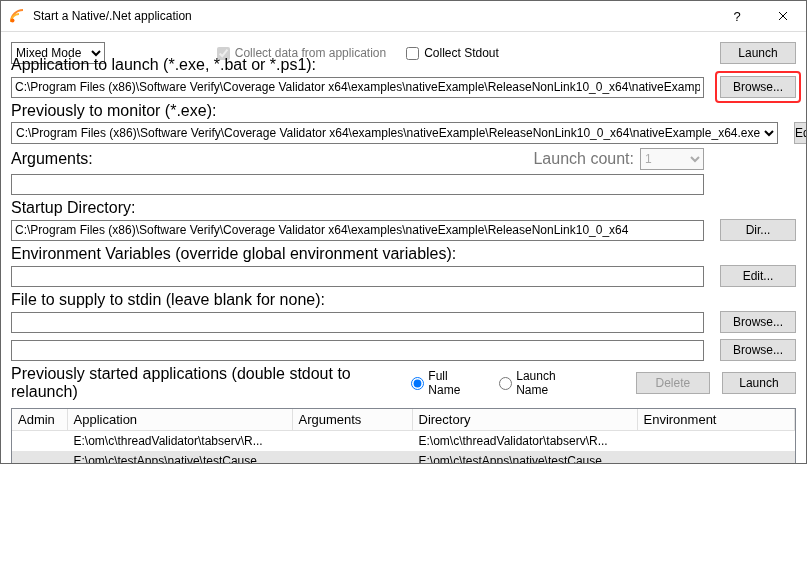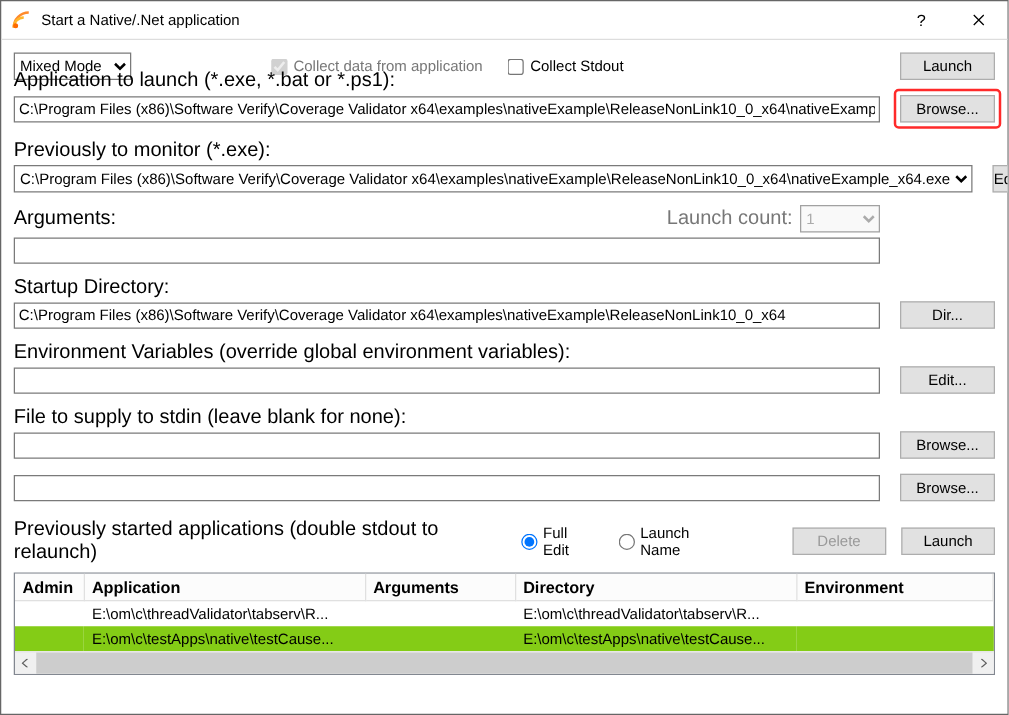--- a/index.html
+++ b/index.html
@@ -1,16 +1,16 @@
 <!DOCTYPE html>
 <html><head>
 <meta charset="utf-8">
 <style>
 html,body{margin:0;padding:0;font-family:"Segoe UI",Tahoma,sans-serif;font-size:12px;color:#000;background:#fff}
-.window{width:807px;height:572px;border:1px solid #666;box-sizing:border-box;display:flex;flex-direction:column}
+.window{width:807px;height:464px;border:1px solid #666;box-sizing:border-box;display:flex;flex-direction:column}
 .titlebar{height:30px;display:flex;align-items:center;padding:0 0 0 8px;border-bottom:1px solid #ddd}
 .titlebar .icon{width:16px;height:16px;margin-right:8px}
 .titlebar .title{flex:1;font-size:12px}
 .titlebar .tbtn{width:46px;height:30px;display:flex;align-items:center;justify-content:center}
 .titlebar .tbtn svg{pointer-events:none}
 .client{flex:1;padding:10px 10px 16px 10px;display:flex;flex-direction:column;box-sizing:border-box;overflow:hidden}
 .row{display:flex;align-items:center;margin-bottom:4px}
 .lbl{font-size:16px;color:#000}
 .lbl.disabled{color:#777}
 .spacer{flex:1}
@@ -21,23 +21,23 @@
 select.combo[disabled]{color:#888;background:#f7f7f7}
 input.text{width:100%;height:21px;border:1px solid #7a7a7a;font-size:12px;padding:1px 3px;box-sizing:border-box;background:#fff}
 .flex-input{flex:1}
 .check{display:inline-flex;align-items:center;margin-right:20px}
 .check input{margin:0 5px 0 0}
 .check.disabled span{color:#777}
 .red-highlight{position:relative}
 .red-highlight::after{content:"";position:absolute;top:-5px;left:-5px;right:-5px;bottom:-5px;border:2px solid #ff2a2a;border-radius:4px;pointer-events:none}
 .table-wrap{border:1px solid #828790;margin-top:3px}
 .table{width:100%;border-collapse:collapse;font-size:12px}
-.table th{background:#fcfcfc;border-right:1px solid #e0e0e0;border-bottom:1px solid #e0e0e0;text-align:left;font-weight:700;padding:3px 6px;font-size:13px}
+.table th{background:#fcfcfc;border-right:1px solid #e0e0e0;border-bottom:1px solid #e0e0e0;text-align:left;font-weight:400;padding:3px 6px;font-size:13px}
 .table td{padding:3px 6px;border-right:1px solid transparent}
-.table tr.alt td{background:#84cc16}
+.table tr.alt td{background:#e5e5e5}
 .scrollbar{height:17px;background:#f0f0f0;display:flex;align-items:center;border-top:1px solid #e5e5e5}
 .scrollbar .arrow{width:17px;height:17px;display:flex;align-items:center;justify-content:center}
 .scrollbar .track{flex:1;height:17px;background:#f0f0f0;position:relative}
 .scrollbar .thumb{position:absolute;left:0;top:0;height:100%;width:100%;background:#cdcdcd}
 .gap6{height:6px}
 .gap10{height:10px}
 .radio{display:inline-flex;align-items:center;margin-right:18px}
 .radio input{margin:0 4px 0 0}
 </style>
 </head>
@@ -141,21 +141,21 @@
       <input class="text flex-input" value="" style="">
       <button class="btn side-btn">Browse...</button>
     </div>
 
     <div class="gap10"></div>
     <div class="row">
       <span class="lbl">Previously started applications (double stdout to relaunch)</span>
       <div class="spacer"></div>
       <label class="radio">
           <input type="radio" name="pm" checked="" style="">
-          <span>Full Edit</span>
+          <span>Full Name</span>
         </label>
       <label class="radio">
           <input type="radio" name="pm" style="">
           <span>Launch Name</span>
         </label>
       <div style="width:30px"></div>
       <button class="btn" disabled="">Delete</button>
       <button class="btn" style="margin-left:12px">Launch</button>
     </div>
 

